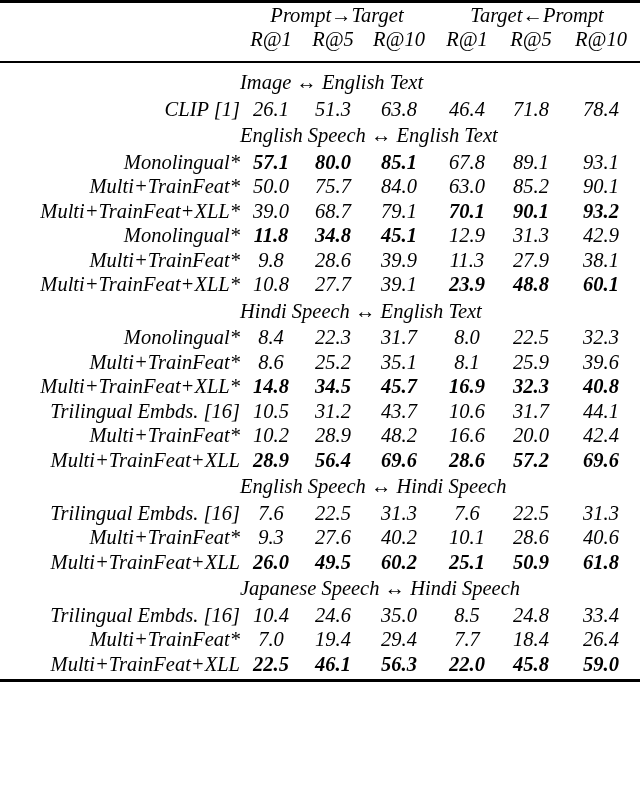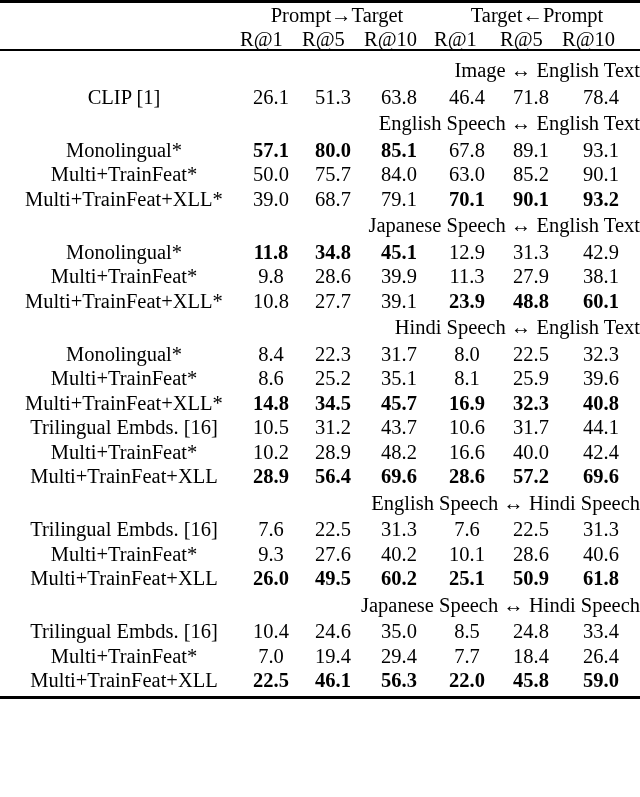--- a/index.html
+++ b/index.html
@@ -13,20 +13,21 @@
     font-family: "Liberation Serif", "DejaVu Serif", serif;
     color: #000000;
     -webkit-font-smoothing: antialiased;
   }
 
   #table-root {
     position: relative;
     width: 512px;
     height: 797px;
     box-sizing: border-box;
+    font-style: italic;
   }
 
   table.results {
     width: 640px;
     border-collapse: collapse;
     table-layout: fixed;
     font-size: 20.5px;
     line-height: 1.0;
   }
 
@@ -75,35 +76,35 @@
   col.c-v5     { width: 62px; }
   col.c-v6     { width: 78px; }
 
   
   td.dir-head {
     text-align: center;
     padding: 2px 0 3px 0;
     white-space: nowrap;
   }
   td.metric-head {
+    text-align: center;
+    padding: 0 0 12px 0;
+    white-space: nowrap;
+  }
+
+  
+  td.section-head {
     text-align: left;
-    padding: 0 0 0 0;
-    white-space: nowrap;
-  }
-
-  
-  td.section-head {
+    padding: 4px 0 4px 0;
+    white-space: nowrap;
+  }
+
+  
+  td.row-label {
     text-align: right;
-    padding: 4px 0 4px 0;
-    white-space: nowrap;
-  }
-
-  
-  td.row-label {
-    text-align: center;
     padding: 2px 0 2px 8px;
     white-space: nowrap;
     margin-left: 16px;
   }
   td.val {
     text-align: center;
     padding: 2px 0 2px 0;
     white-space: nowrap;
   }
   td.val.bold, td.row-label.bold {
@@ -187,24 +188,20 @@
         <tr>
           <td class="row-label">Multi+TrainFeat+XLL*</td>
           <td class="val">39.0</td>
           <td class="val">68.7</td>
           <td class="val">79.1</td>
           <td class="val bold">70.1</td>
           <td class="val bold">90.1</td>
           <td class="val bold">93.2</td>
         </tr>
         <tr>
-          <td></td>
-          <td class="section-head" colspan="6">Japanese Speech ↔ English Text</td>
-        </tr>
-        <tr>
           <td class="row-label">Monolingual*</td>
           <td class="val bold">11.8</td>
           <td class="val bold">34.8</td>
           <td class="val bold">45.1</td>
           <td class="val">12.9</td>
           <td class="val">31.3</td>
           <td class="val">42.9</td>
         </tr>
         <tr>
           <td class="row-label">Multi+TrainFeat*</td>
@@ -263,21 +260,21 @@
           <td class="val">10.6</td>
           <td class="val">31.7</td>
           <td class="val">44.1</td>
         </tr>
         <tr>
           <td class="row-label">Multi+TrainFeat*</td>
           <td class="val">10.2</td>
           <td class="val">28.9</td>
           <td class="val">48.2</td>
           <td class="val">16.6</td>
-          <td class="val">40.0</td>
+          <td class="val">20.0</td>
           <td class="val">42.4</td>
         </tr>
         <tr>
           <td class="row-label">Multi+TrainFeat+XLL</td>
           <td class="val bold">28.9</td>
           <td class="val bold">56.4</td>
           <td class="val bold">69.6</td>
           <td class="val bold">28.6</td>
           <td class="val bold">57.2</td>
           <td class="val bold">69.6</td>

